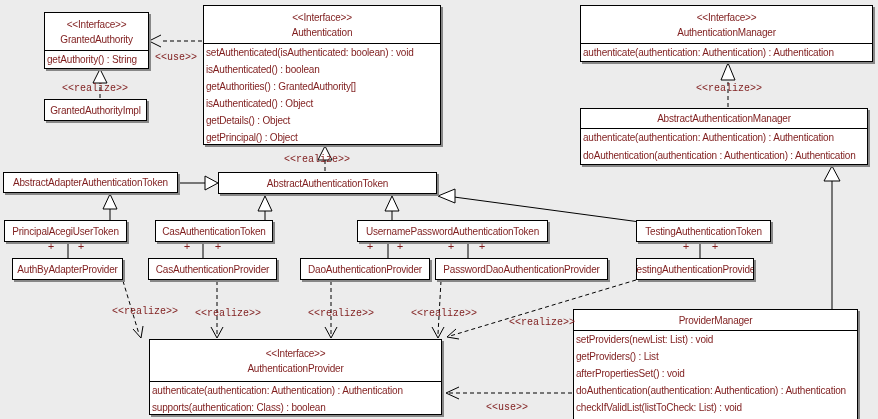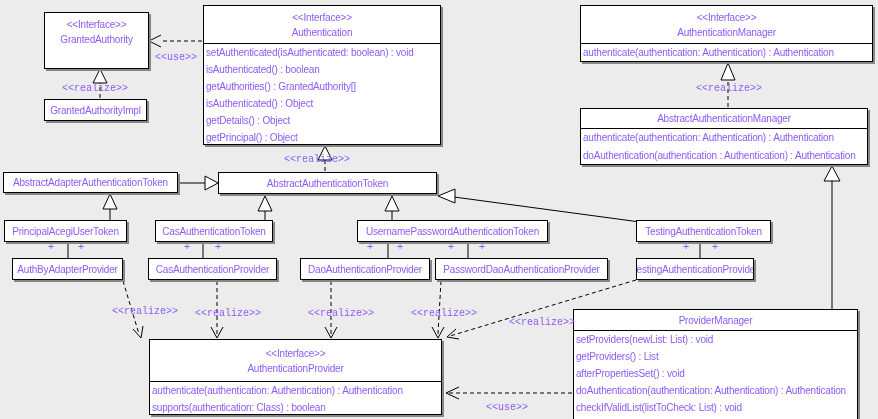--- a/index.html
+++ b/index.html
@@ -1,17 +1,17 @@
 <!DOCTYPE html>
 <html><head>
 <meta charset="utf-8">
 <style>
   html,body{margin:0;padding:0;background:#ececec;}
   #canvas{position:relative;width:878px;height:419px;background:#ececec;overflow:hidden;
-          font-family:"Liberation Sans",sans-serif;color:#8b5cf6;}
+          font-family:"Liberation Sans",sans-serif;color:#7f1d1d;}
   #wires{position:absolute;left:0;top:0;}
   .box{position:absolute;box-sizing:border-box;background:#fff;border:1px solid #000;
        box-shadow:2px 2px 0 #878787;font-size:10px;letter-spacing:-0.2px;overflow:hidden;}
   .hdr{display:flex;flex-direction:column;align-items:center;justify-content:center;
        text-align:center;}
   .hdr div{line-height:15px;white-space:nowrap;}
   .single{display:flex;align-items:center;justify-content:center;height:100%;
           text-align:center;white-space:nowrap;}
   .methods{border-top:1px solid #000;padding:0 2px;}
   .m{white-space:nowrap;overflow:hidden;line-height:17px;}
@@ -73,20 +73,23 @@
       <polygon points="325,146 318,160 332,160"></polygon>
       <polygon points="728,63 721,80 735,80"></polygon>
     </g>
   </svg>
 
   <div class="box" style="left:44px;top:12px;width:105px;height:57px">
     <div class="hdr" style="height:37px">
       <div>&lt;&lt;Interface&gt;&gt;</div>
       <div>GrantedAuthority</div>
     </div>
+    <div class="methods">
+      <div class="m m18">getAuthority() : String</div>
+    </div>
   </div>
 
   <div class="box" style="left:44px;top:99px;width:103px;height:22px">
     <div class="single">GrantedAuthorityImpl</div>
   </div>
 
   <div class="box" style="left:203px;top:5px;width:238px;height:140px">
     <div class="hdr" style="height:37px">
       <div>&lt;&lt;Interface&gt;&gt;</div>
       <div>Authentication</div>

